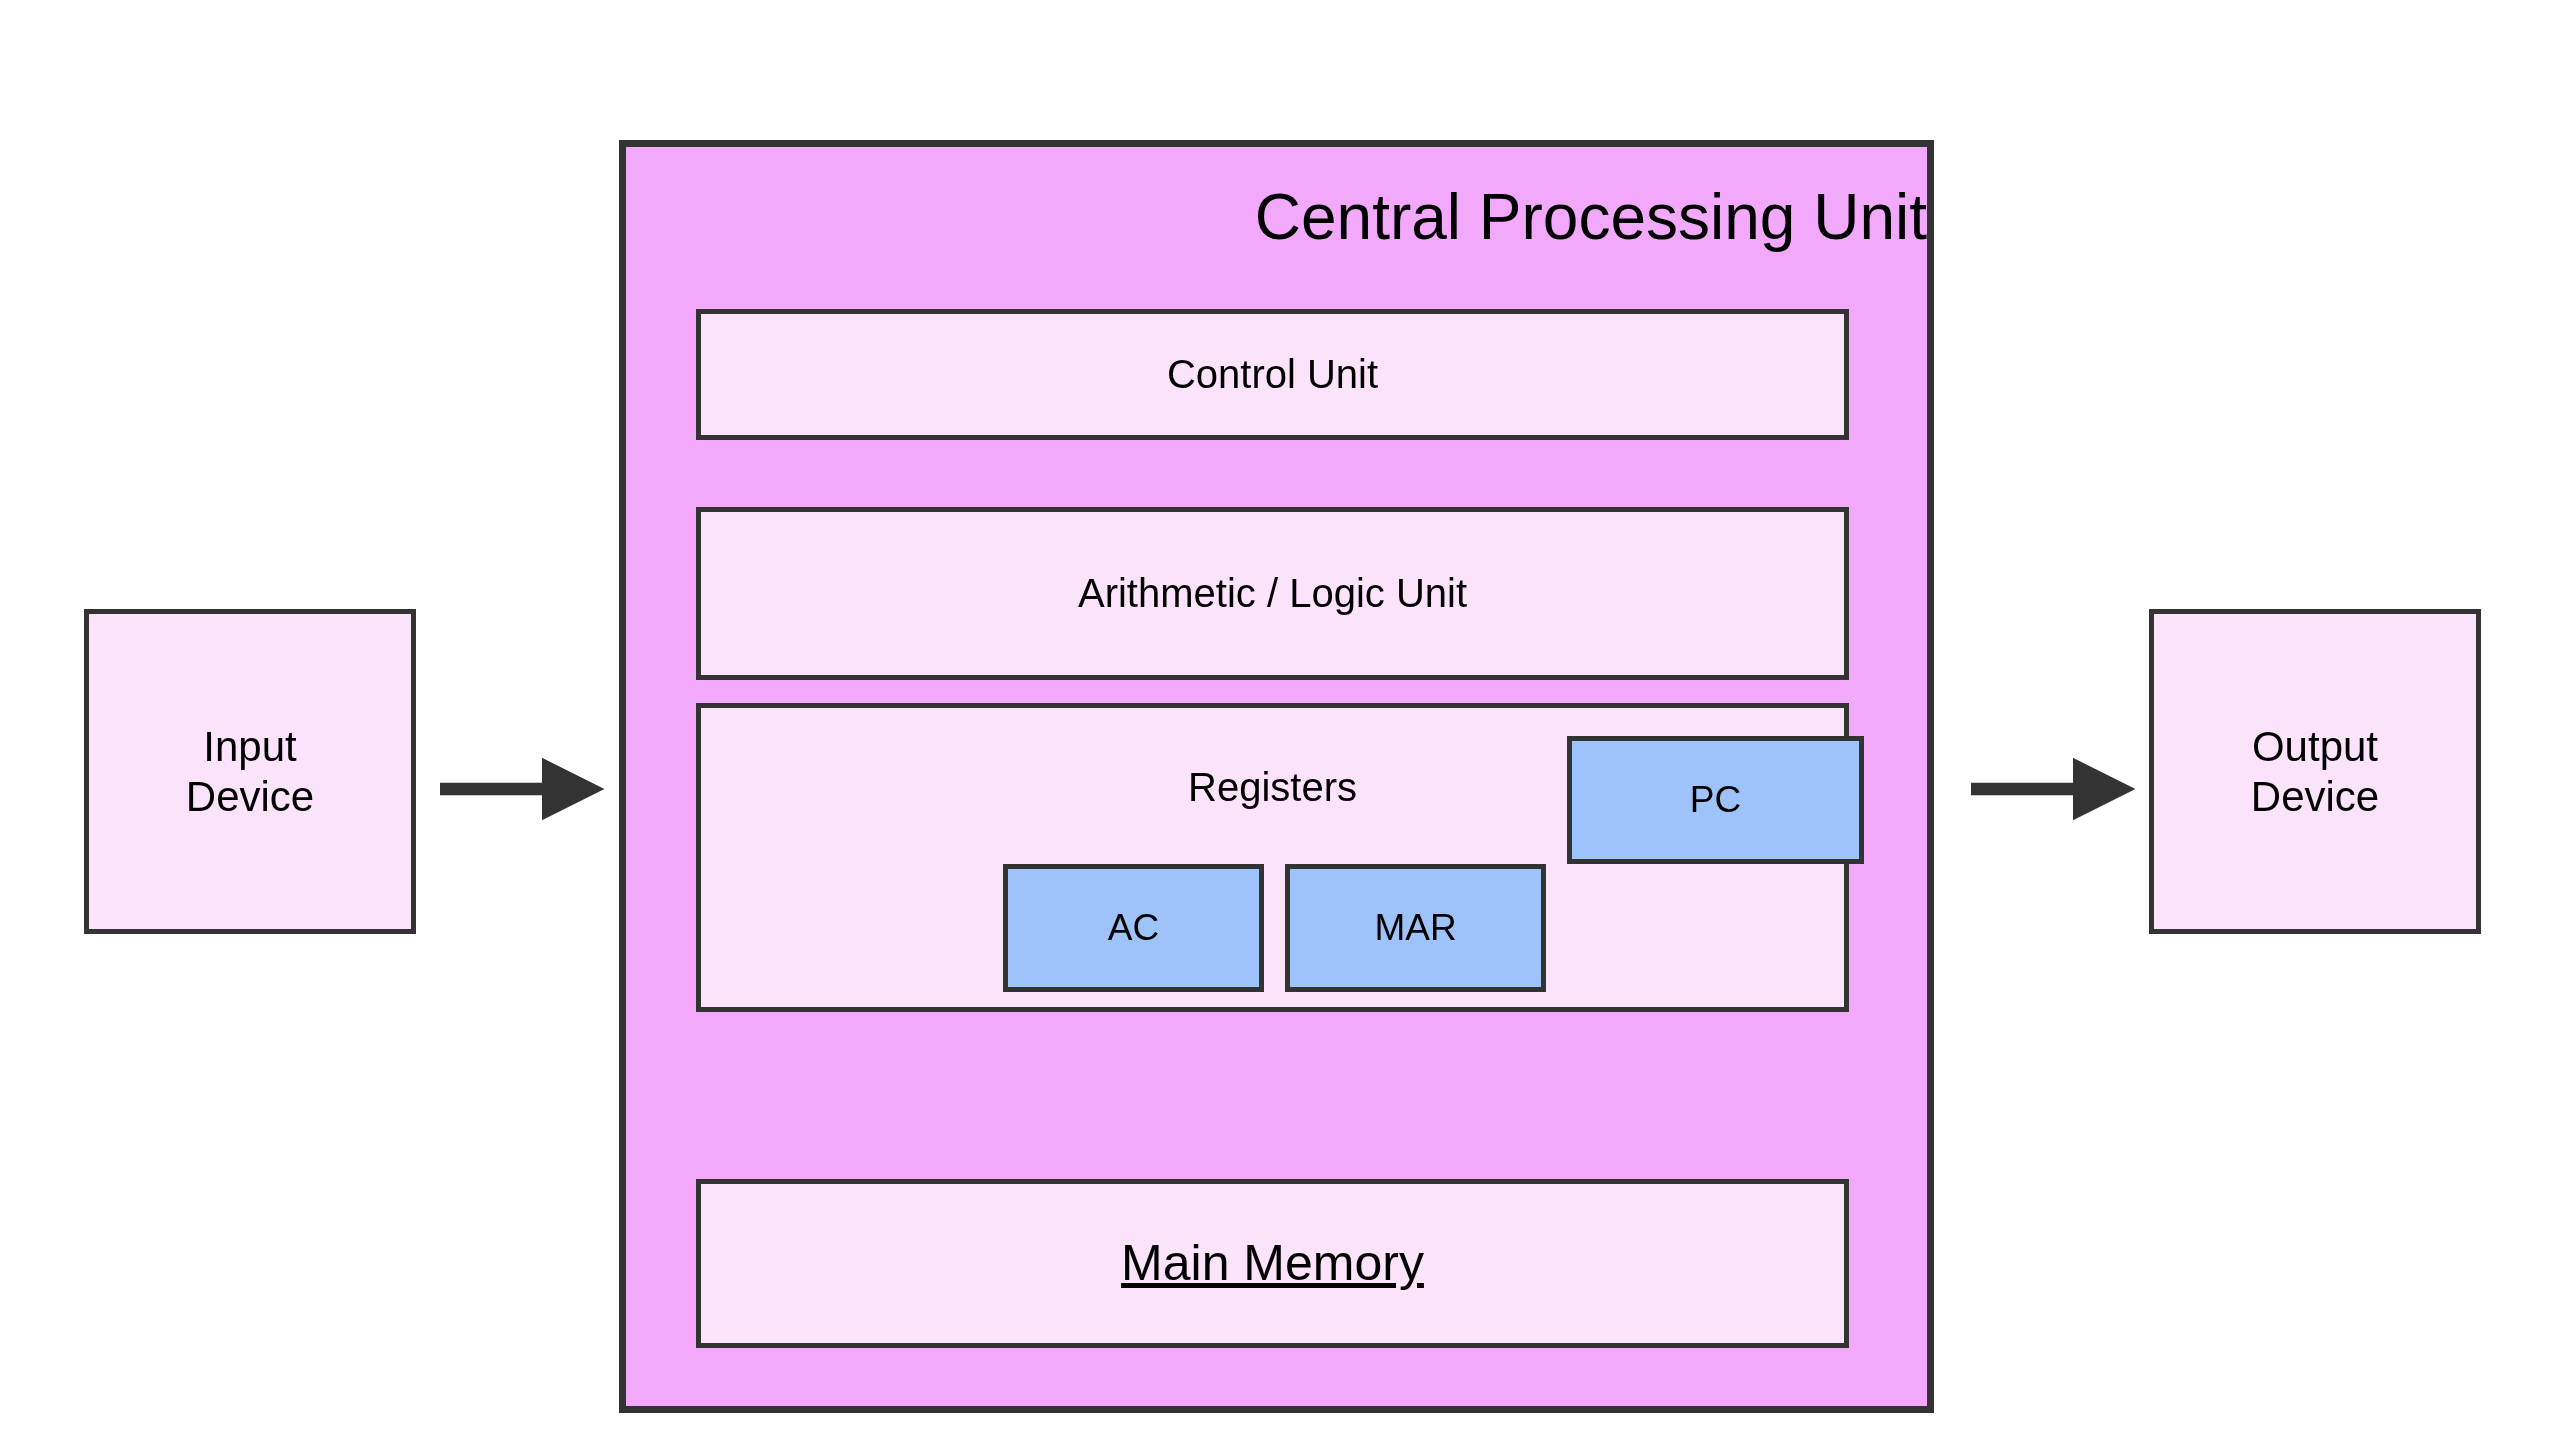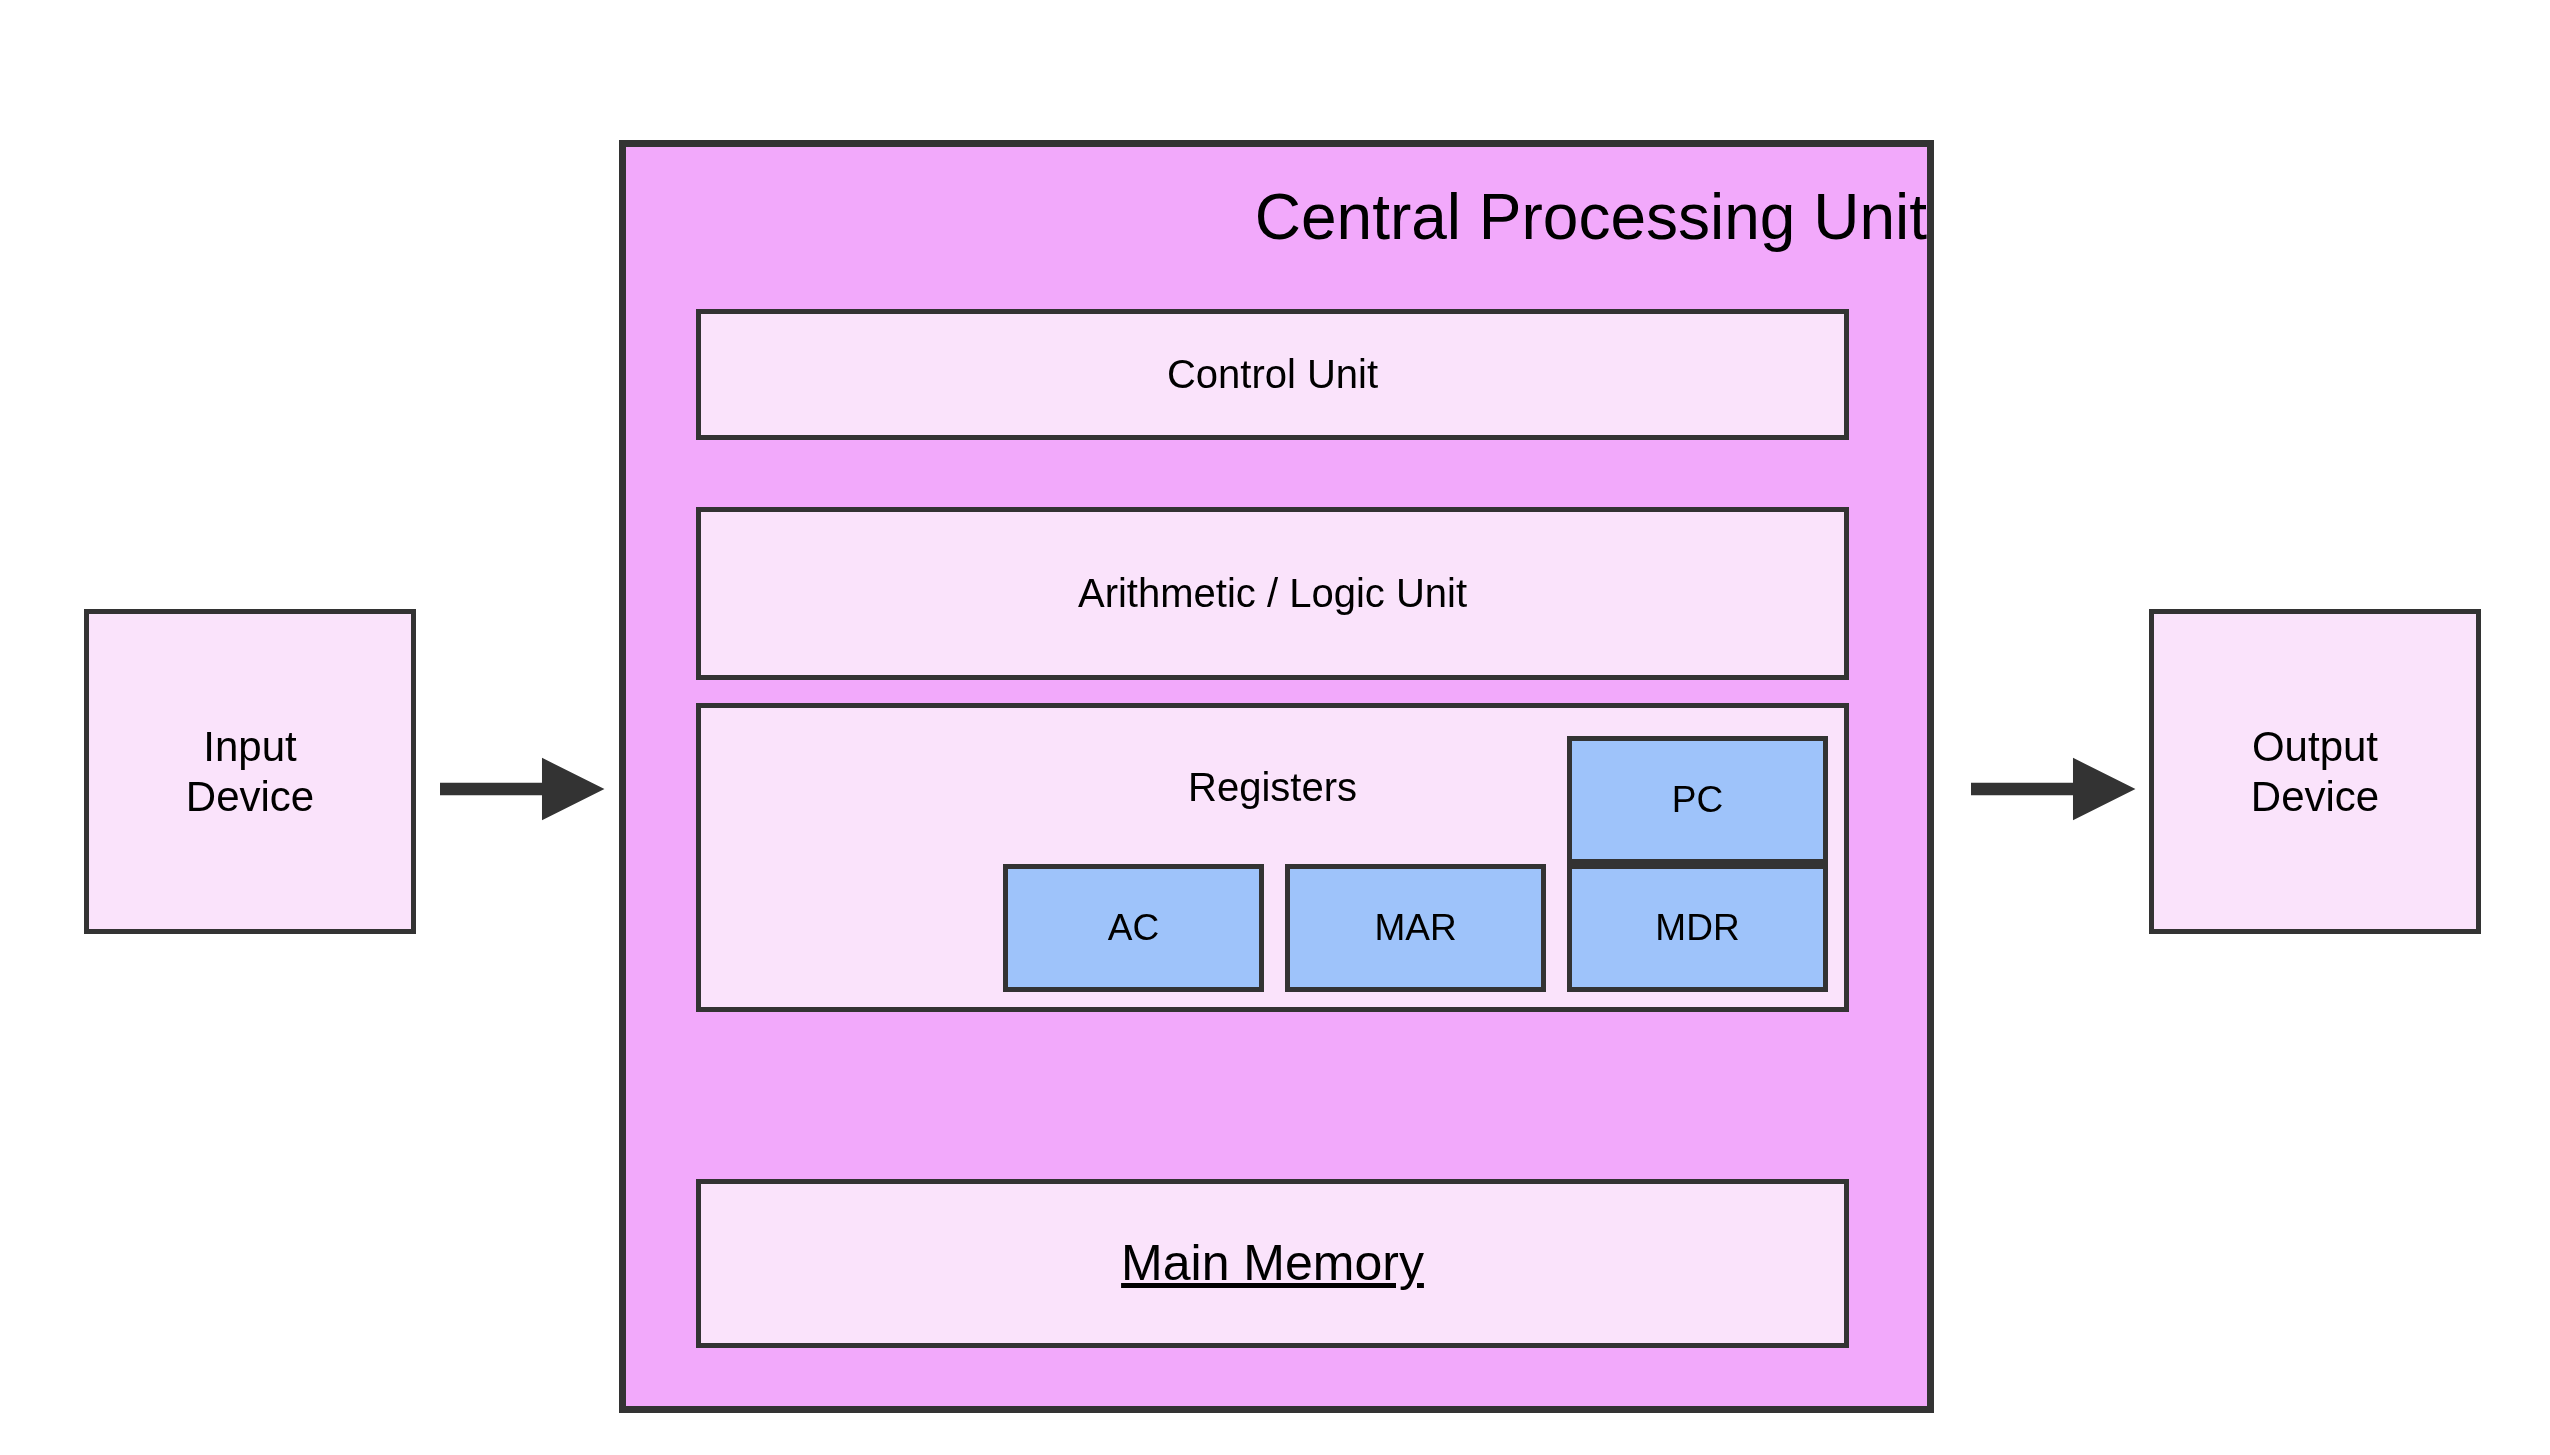--- a/index.html
+++ b/index.html
@@ -91,21 +91,21 @@
     box-sizing: border-box;
     background: #9EC3FA;
     border: 5.7px solid #333333;
     display: flex;
     align-items: center;
     justify-content: center;
     font-size: 37px;
     color: #000000;
   }
   
-  #reg-pc  { left: 866px; top: 28px;  width: 261px; height: 128px; }
+  #reg-pc  { left: 866px; top: 28px;  width: 297px; height: 128px; }
   #reg-cir { left: 20.4px;   top: 156px; width: 261px; height: 128px; }
   #reg-ac  { left: 302px;  top: 156px; width: 261px; height: 128px; }
   #reg-mar { left: 584px;  top: 156px; width: 261px; height: 128px; }
   #reg-mdr { left: 866px; top: 156px; width: 261px; height: 128px; }
 
   
   .arrow {
     position: absolute;
     height: 70px;
   }
@@ -143,23 +143,20 @@
 
     <div class="register-chip" id="reg-pc">
       <span>PC</span>
     </div>
     <div class="register-chip" id="reg-ac">
       <span>AC</span>
     </div>
     <div class="register-chip" id="reg-mar">
       <span>MAR</span>
     </div>
-    <div class="register-chip" id="reg-mdr">
-      <span>MDR</span>
-    </div>
   </div>
 
   <div class="box cpu-inner" id="main-memory-box">
     <span>Main Memory</span>
   </div>
 
   <svg class="arrow" id="arrow-cpu-to-output" viewBox="0 0 262 110" preserveAspectRatio="none">
     <path d="M0 45 L160 45 L160 6 L258 55 L160 104 L160 65 L0 65 Z" fill="#333333"></path>
   </svg>
 

